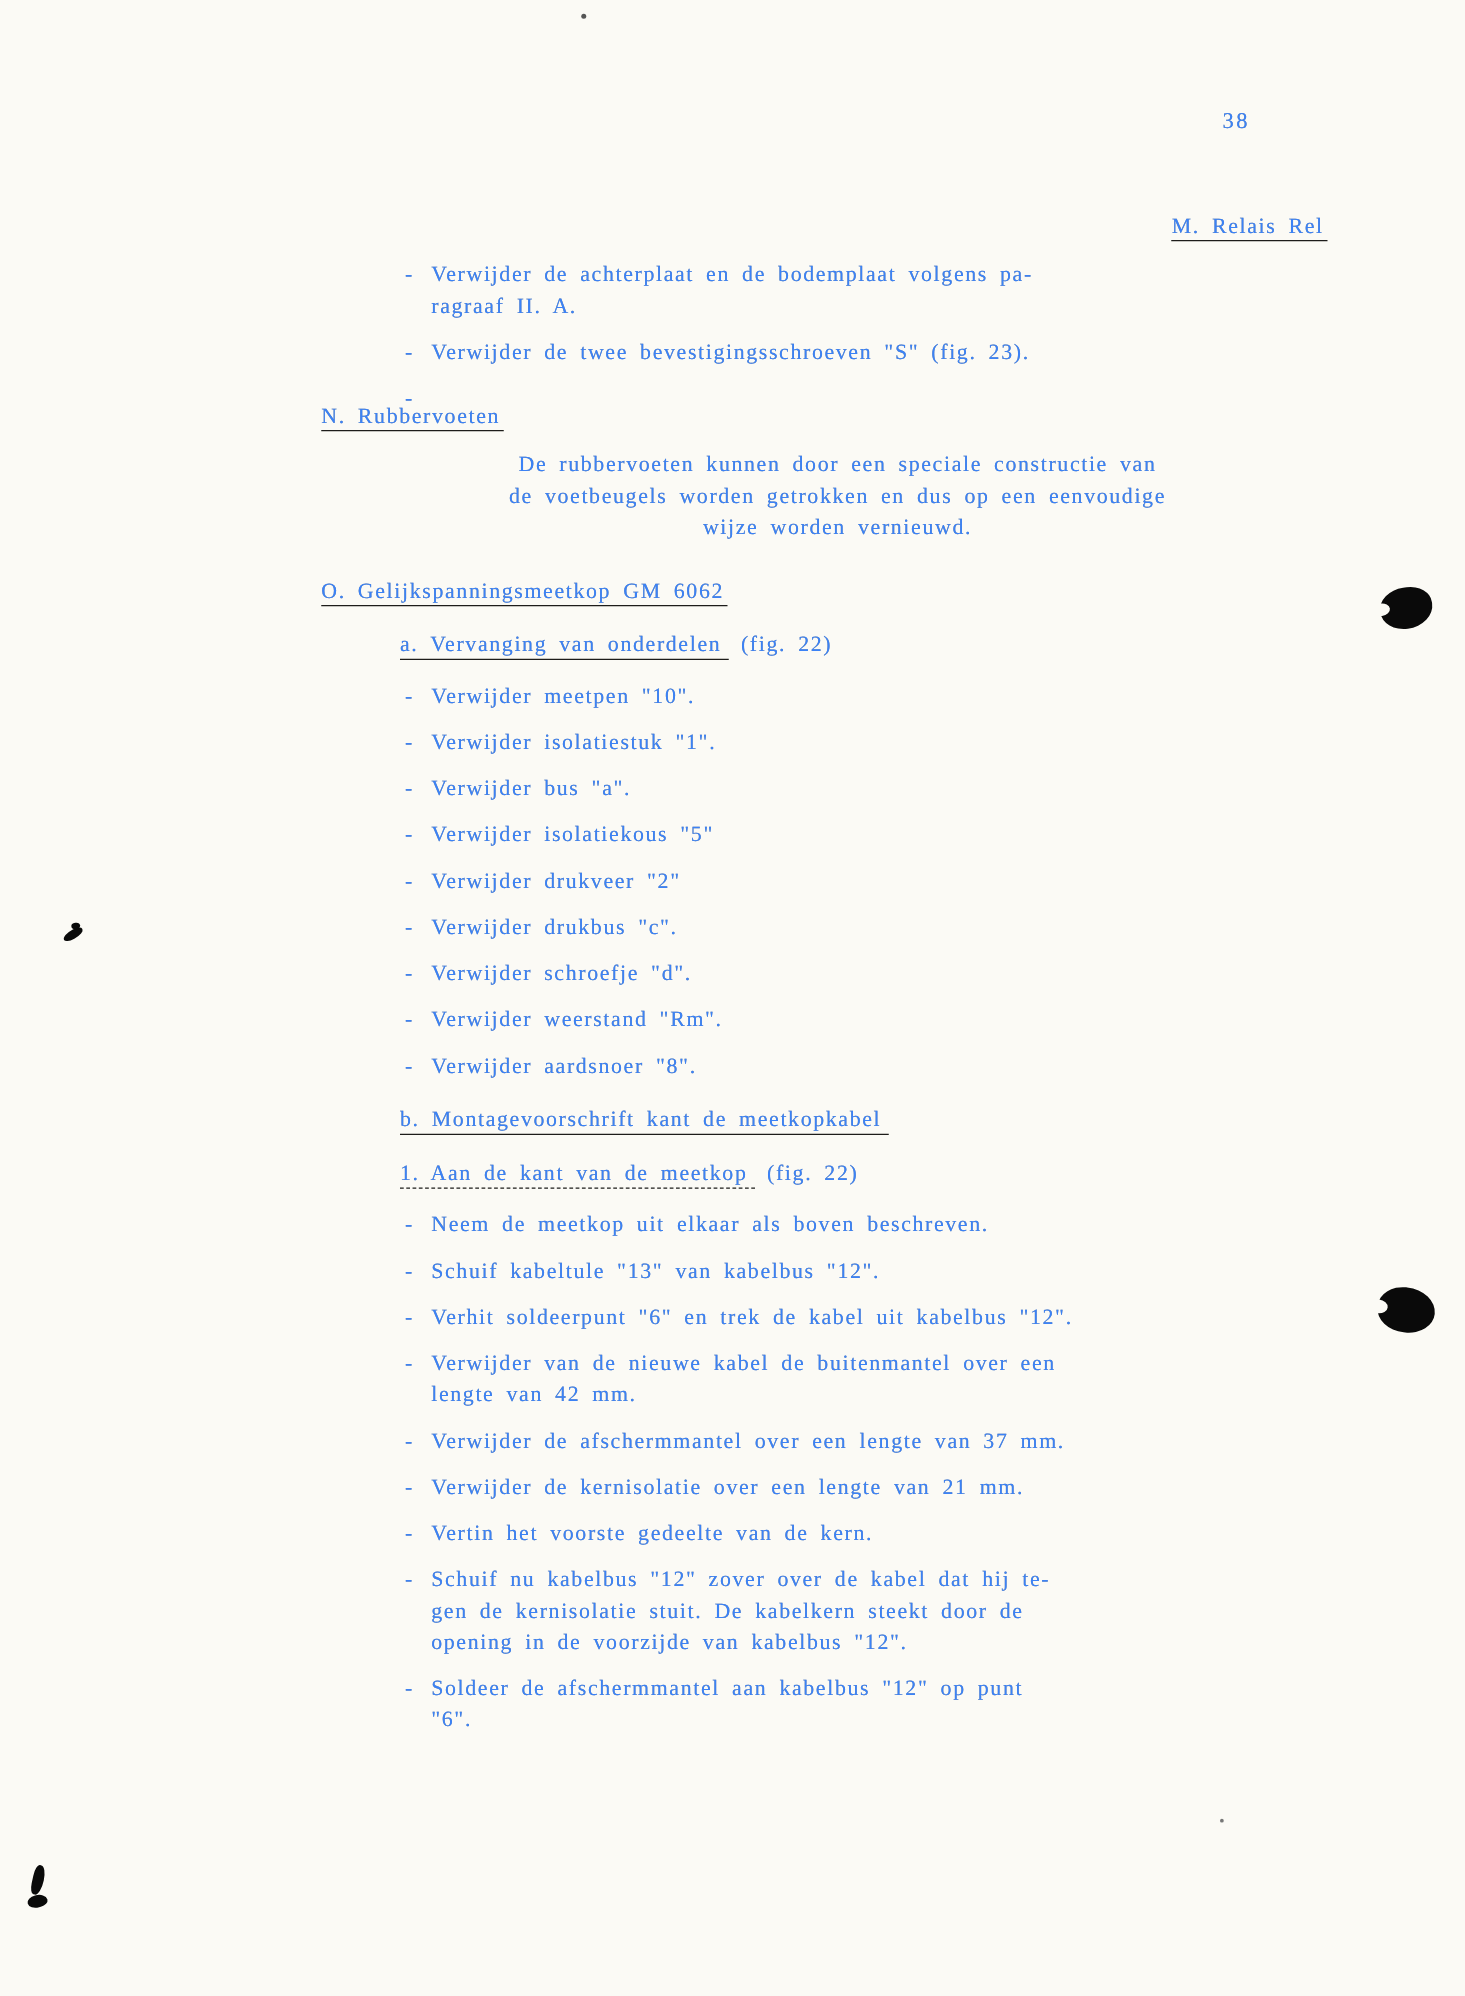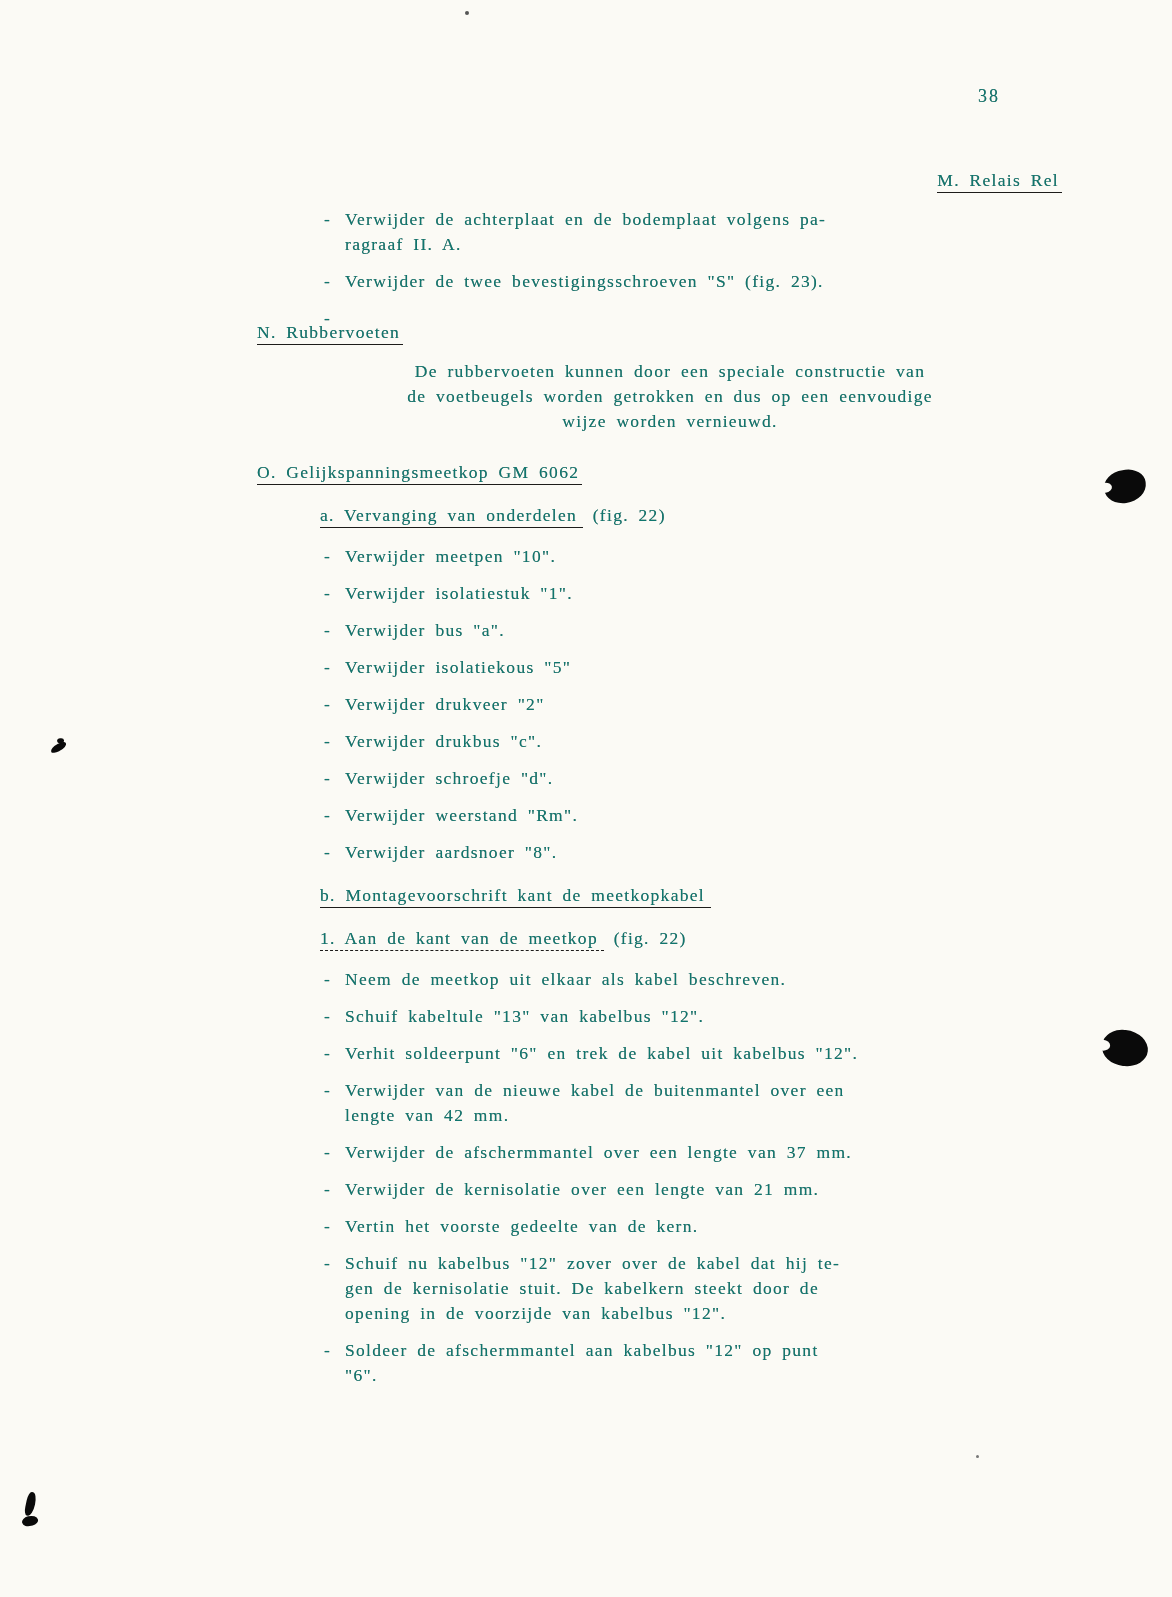--- a/index.html
+++ b/index.html
@@ -1,21 +1,21 @@
 <!DOCTYPE html>
 <html><head>
 <meta charset="utf-8">
 <style>
   html,body{margin:0;padding:0;background:#d9d7d2;}
   .page{
     position:relative;
     width:1172px;height:1597px;
     margin:0 auto;
     background:#fbfaf5;
-    color:#0f766e;
+    color:#3b82f6;
     font-family:"Liberation Serif","DejaVu Serif",serif;
     font-size:17.5px;
     letter-spacing:1.3px;
     word-spacing:4px;
     overflow:hidden;
     text-shadow:0 0 .4px rgba(20,20,20,.45);
   }
   .page-number{
     position:absolute;top:86px;left:978px;
     font-size:18px;letter-spacing:2px;
@@ -84,21 +84,21 @@
       <div class="bullet"><span class="dash">-</span><span class="btext">Verwijder isolatiestuk "1".</span></div>
       <div class="bullet"><span class="dash">-</span><span class="btext">Verwijder bus "a".</span></div>
       <div class="bullet"><span class="dash">-</span><span class="btext">Verwijder isolatiekous "5"</span></div>
       <div class="bullet"><span class="dash">-</span><span class="btext">Verwijder drukveer "2"</span></div>
       <div class="bullet"><span class="dash">-</span><span class="btext">Verwijder drukbus "c".</span></div>
       <div class="bullet"><span class="dash">-</span><span class="btext">Verwijder schroefje "d".</span></div>
       <div class="bullet"><span class="dash">-</span><span class="btext">Verwijder weerstand "Rm".</span></div>
       <div class="bullet"><span class="dash">-</span><span class="btext">Verwijder aardsnoer "8".</span></div>
       <div class="subheading"><span class="u">b.  Montagevoorschrift kant de meetkopkabel</span></div>
       <div class="subheading"><span class="u dashed">1.  Aan de kant van de meetkop</span><span> (fig. 22)</span></div>
-      <div class="bullet"><span class="dash">-</span><span class="btext">Neem de meetkop uit elkaar als kabel beschreven.</span></div>
+      <div class="bullet"><span class="dash">-</span><span class="btext">Neem de meetkop uit elkaar als boven beschreven.</span></div>
       <div class="bullet"><span class="dash">-</span><span class="btext">Schuif kabeltule "13" van kabelbus "12".</span></div>
       <div class="bullet"><span class="dash">-</span><span class="btext">Verhit soldeerpunt "6" en trek de kabel uit kabelbus "12".</span></div>
       <div class="bullet"><span class="dash">-</span><span class="btext">Verwijder van de nieuwe kabel de buitenmantel over een<br>lengte van 42 mm.</span></div>
       <div class="bullet"><span class="dash">-</span><span class="btext">Verwijder de afschermmantel over een lengte van 37 mm.</span></div>
       <div class="bullet"><span class="dash">-</span><span class="btext">Verwijder de kernisolatie over een lengte van 21 mm.</span></div>
       <div class="bullet"><span class="dash">-</span><span class="btext">Vertin het voorste gedeelte van de kern.</span></div>
       <div class="bullet"><span class="dash">-</span><span class="btext">Schuif nu kabelbus "12" zover over de kabel dat hij te-<br>gen de kernisolatie stuit. De kabelkern steekt door de<br>opening in de voorzijde van kabelbus "12".</span></div>
       <div class="bullet"><span class="dash">-</span><span class="btext">Soldeer de afschermmantel aan kabelbus "12" op punt<br>"6".</span></div>
     </div>
 

